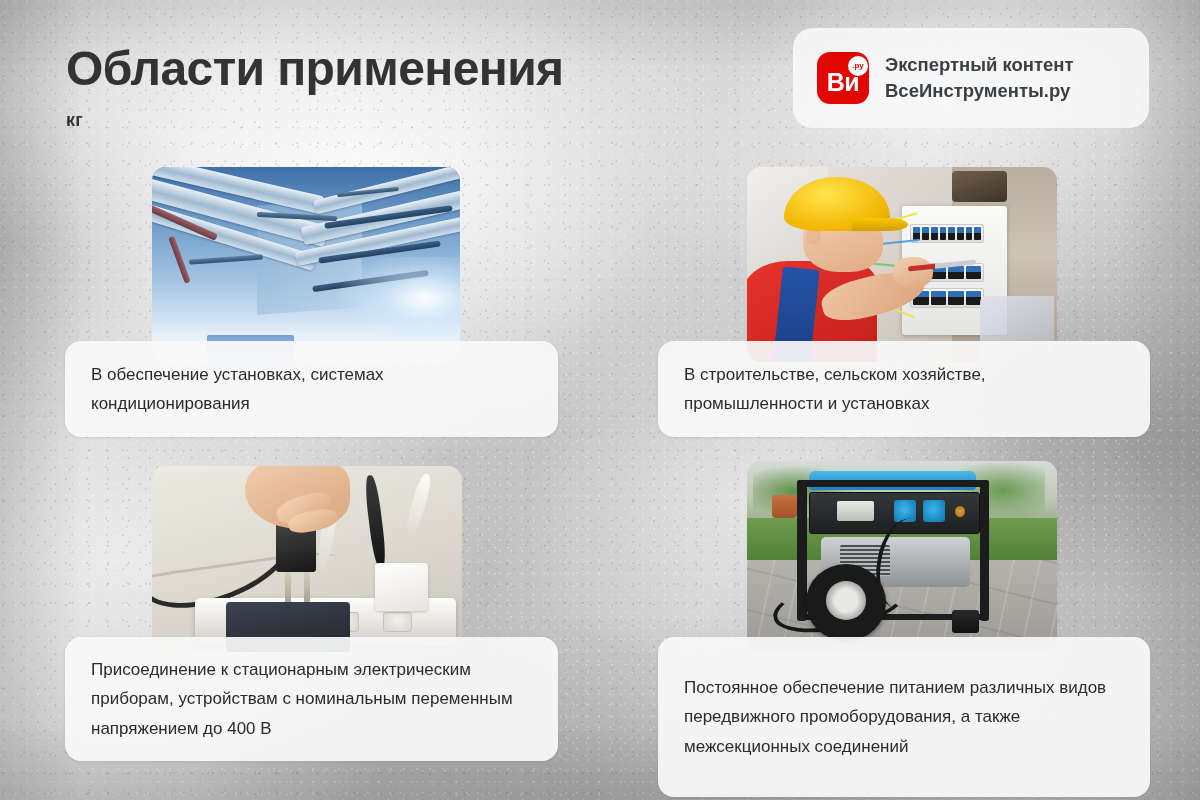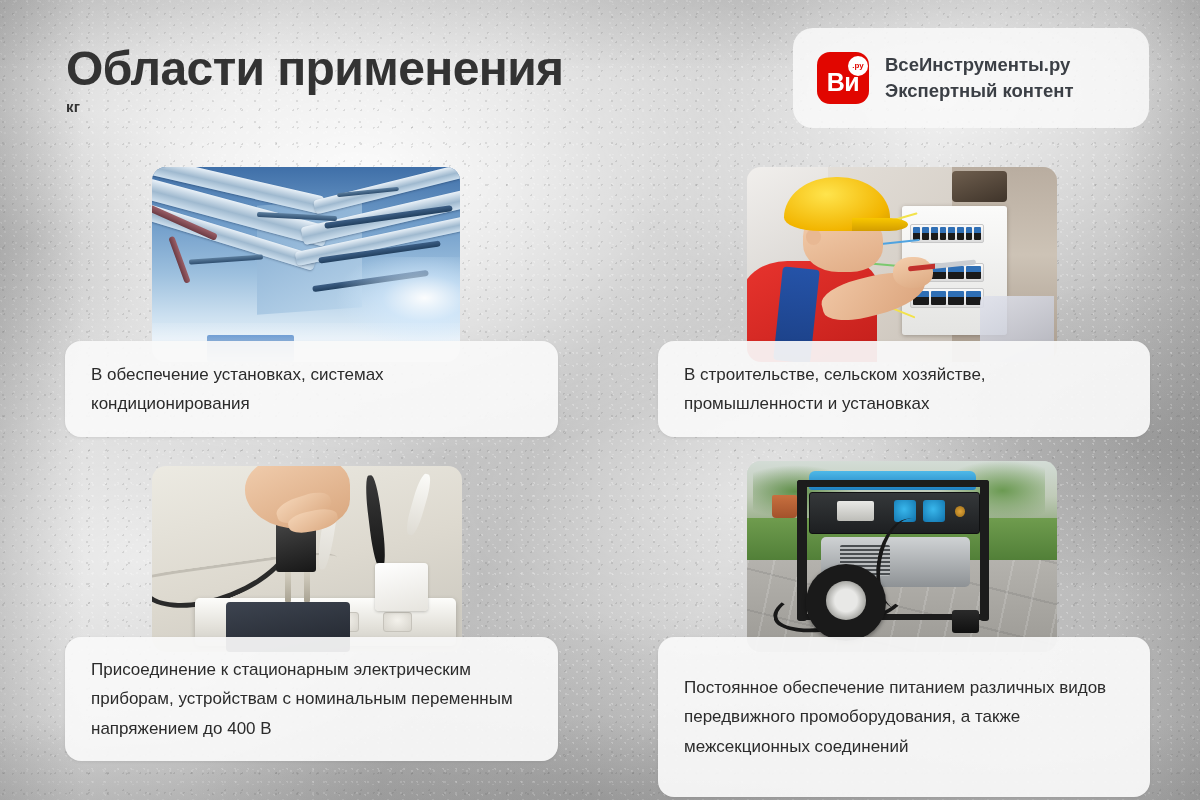--- a/index.html
+++ b/index.html
@@ -47,22 +47,22 @@
       linear-gradient(180deg, rgba(95,95,95,.14) 0%, rgba(0,0,0,0) 9%, rgba(0,0,0,0) 90%, rgba(95,95,95,.22) 100%);
   }
 
   
   .title-block { position:absolute; left:66px; top:44px; z-index:6; }
   .title {
     font-size:48px; font-weight:bold; letter-spacing:-0.6px;
     color:#333333; line-height:1.04; white-space:nowrap;
   }
   .subtitle {
-    font-size:15px; font-weight:bold; color:#333333;
-    margin-top:4px; letter-spacing:.2px;
+    font-size:18px; font-weight:bold; color:#333333;
+    margin-top:16px; letter-spacing:.2px;
   }
 
   
   .badge {
     position:absolute; left:793px; top:28px; width:356px; height:100px;
     border-radius:20px; background:rgba(248,248,248,.88);
     display:flex; align-items:center; gap:16px; padding:0 24px;
     z-index:6;
   }
   .logo-mark {
@@ -463,22 +463,22 @@
   </div>
 
   <div class="badge">
     <div class="logo-mark">
       <div class="vi">Ви</div>
       <div class="ru-bubble">
         <span>.ру</span>
       </div>
     </div>
     <div class="badge-text">
+      <div class="badge-line">Экспертный контент</div>
       <div class="badge-line">ВсеИнструменты.ру</div>
-      <div class="badge-line">Экспертный контент</div>
     </div>
   </div>
 
   <div class="photo" id="photo-1">
     <div class="scene s1">
       <div class="sky"></div>
       <div class="duct d1"></div>
       <div class="duct d2"></div>
       <div class="duct d3"></div>
       <div class="duct d4"></div>

